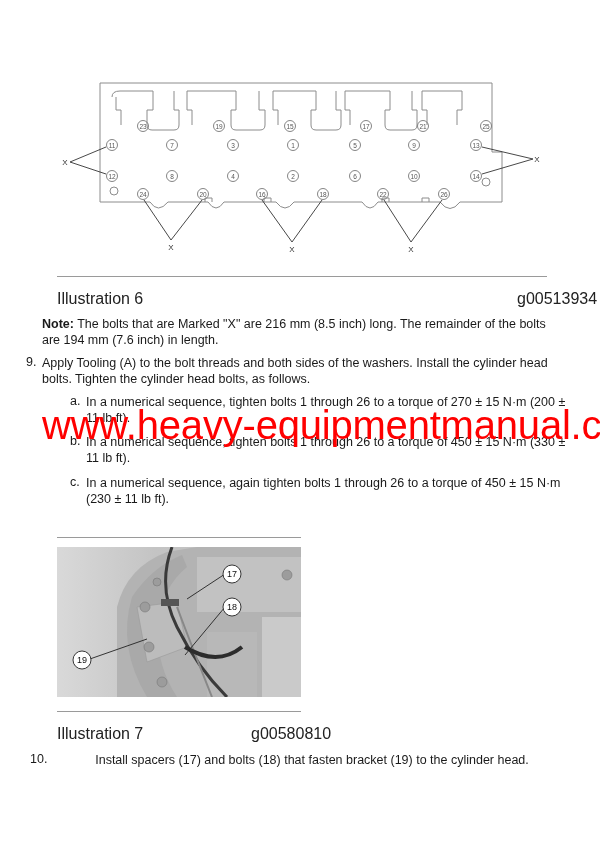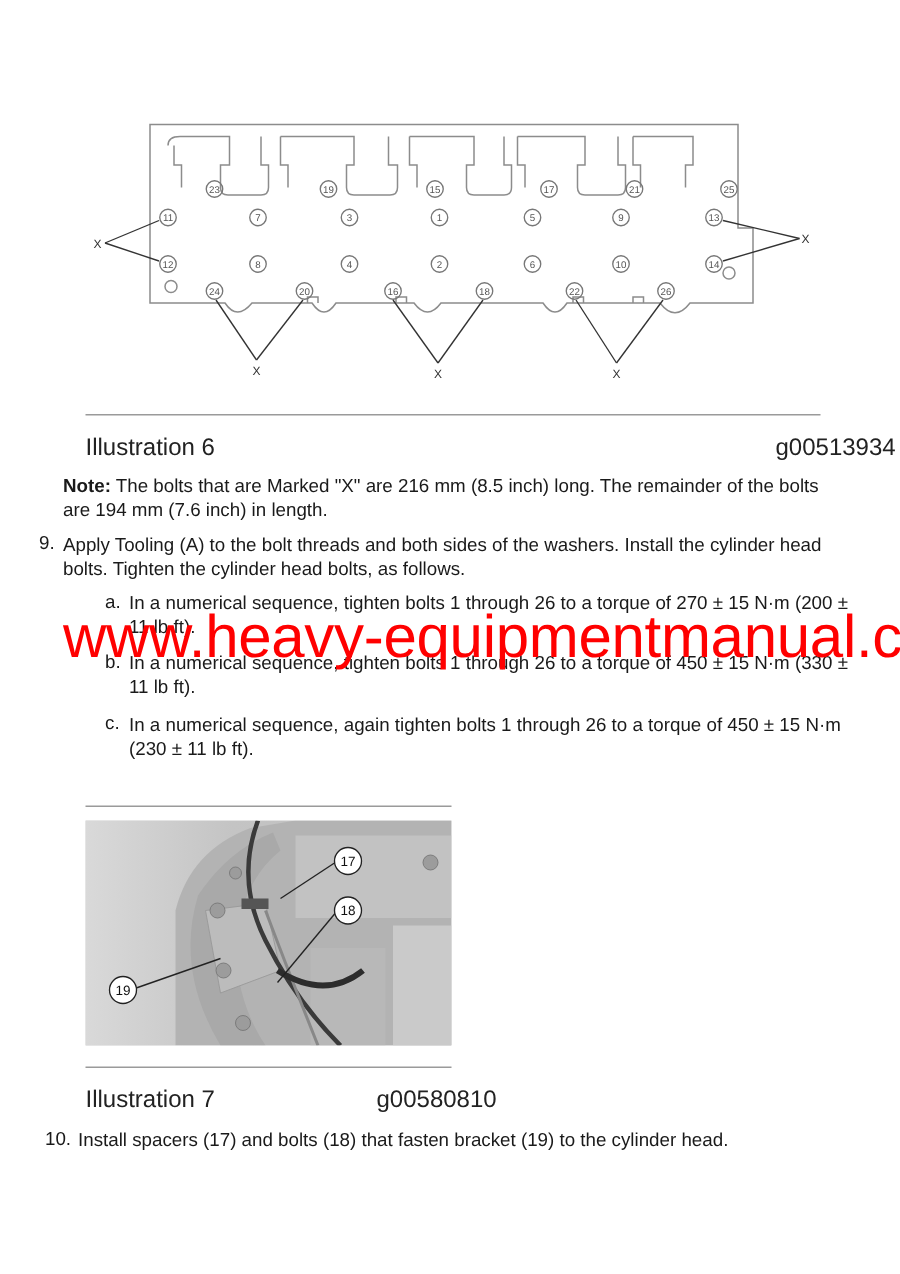--- a/index.html
+++ b/index.html
@@ -197,13 +197,13 @@
       <text x="175" y="63">18</text>
       <text x="25" y="116">19</text>
     </g>
   </svg>
 </div>
 <div class="rule" style="left:57px; top:711px; width:244px;"></div>
 <div class="caption" style="left:57px; top:725px;">Illustration 7</div>
 <div class="caption" style="left:251px; top:725px;text-align:right;">g00580810</div>
 
 <div class="num" style="left:30px; top:752px;">10.</div>
-<div class="para" style="left:52px; top:752px; width:520px;">Install spacers (17) and bolts (18) that fasten bracket (19) to the cylinder head.</div>
+<div class="para" style="left:52px; top:752px; width:520px;text-align:center;">Install spacers (17) and bolts (18) that fasten bracket (19) to the cylinder head.</div>
 
 </body></html>

